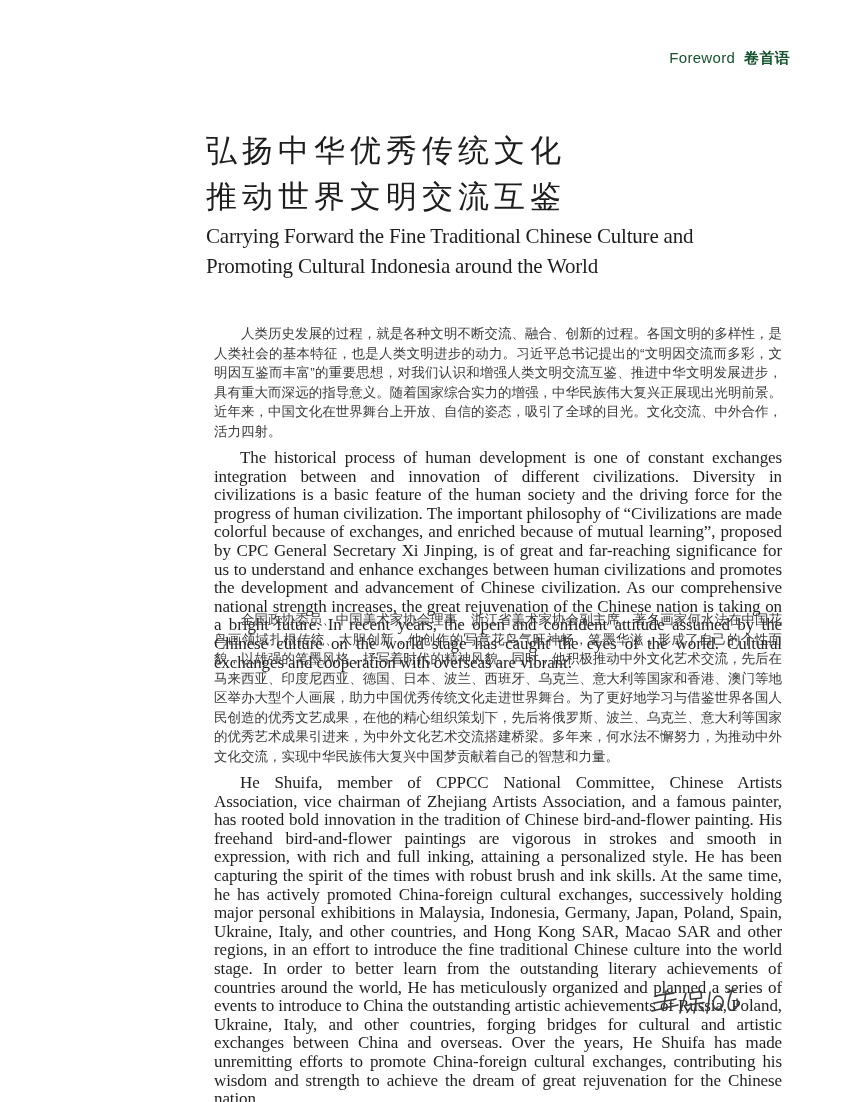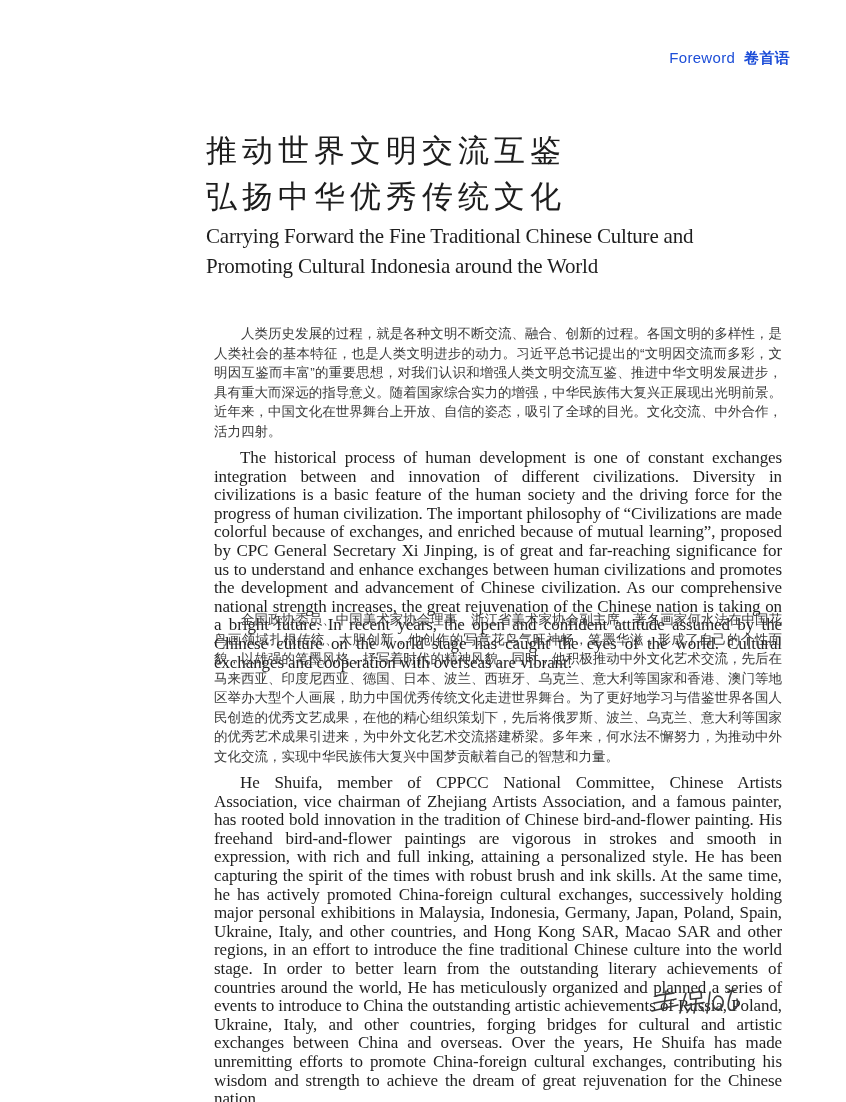--- a/index.html
+++ b/index.html
@@ -91,27 +91,27 @@
       width: 96px;
       height: 42px;
     }
     .signature svg { display: block; width: 100%; height: 100%; }
   </style>
 </head>
 <body>
 
 <div class="page">
 
-  <div class="corner-label" style="color: #1d4ed8;">
+  <div class="corner-label" style="color: #14532d;">
     <span class="en">Foreword</span><span class="zh">卷首语</span>
   </div>
 
   <div class="content">
+    <div class="title-zh">弘扬中华优秀传统文化</div>
     <div class="title-zh">推动世界文明交流互鉴</div>
-    <div class="title-zh">弘扬中华优秀传统文化</div>
     <div class="title-en">
       <div>Carrying Forward the Fine Traditional Chinese Culture and</div>
       <div>Promoting Cultural Indonesia around the World</div>
     </div>
   </div>
 
   <div class="section-1">
     <p class="para-zh">人类历史发展的过程，就是各种文明不断交流、融合、创新的过程。各国文明的多样性，是人类社会的基本特征，也是人类文明进步的动力。习近平总书记提出的“文明因交流而多彩，文明因互鉴而丰富”的重要思想，对我们认识和增强人类文明交流互鉴、推进中华文明发展进步，具有重大而深远的指导意义。随着国家综合实力的增强，中华民族伟大复兴正展现出光明前景。近年来，中国文化在世界舞台上开放、自信的姿态，吸引了全球的目光。文化交流、中外合作，活力四射。</p>
     <p class="para-en">The historical process of human development is one of constant exchanges integration between and innovation of different civilizations. Diversity in civilizations is a basic feature of the human society and the driving force for the progress of human civilization. The important philosophy of “Civilizations are made colorful because of exchanges, and enriched because of mutual learning”, proposed by CPC General Secretary Xi Jinping, is of great and far-reaching significance for us to understand and enhance exchanges between human civilizations and promotes the development and advancement of Chinese civilization. As our comprehensive national strength increases, the great rejuvenation of the Chinese nation is taking on a bright future. In recent years, the open and confident attitude assumed by the Chinese culture on the world stage has caught the eyes of the world. Cultural exchanges and cooperation with overseas are vibrant.</p>
   </div>

